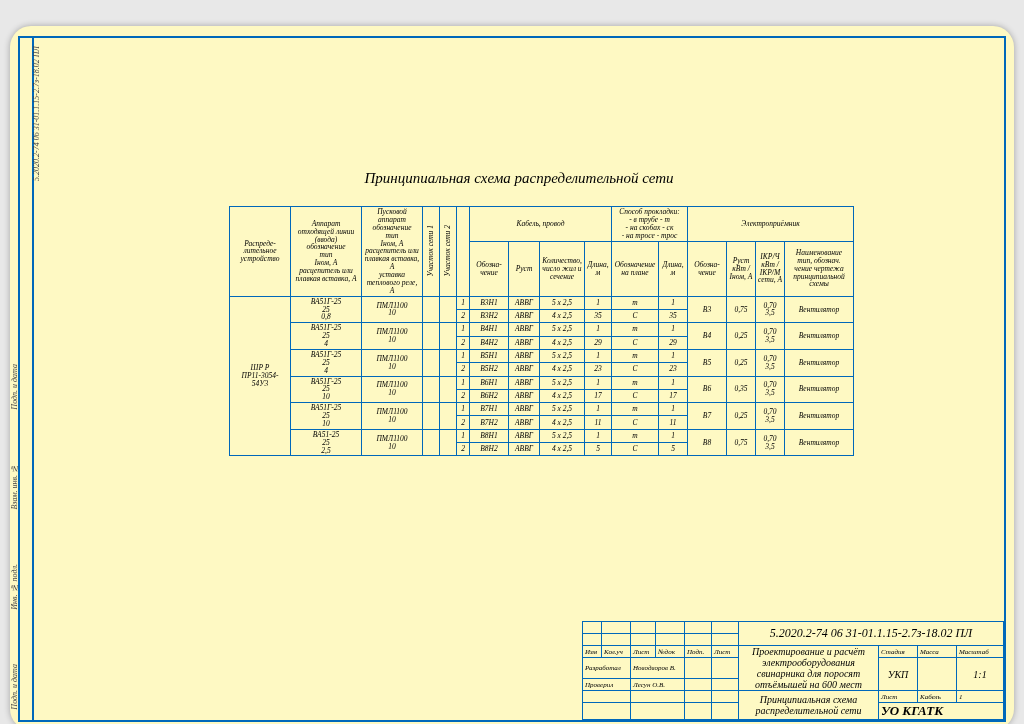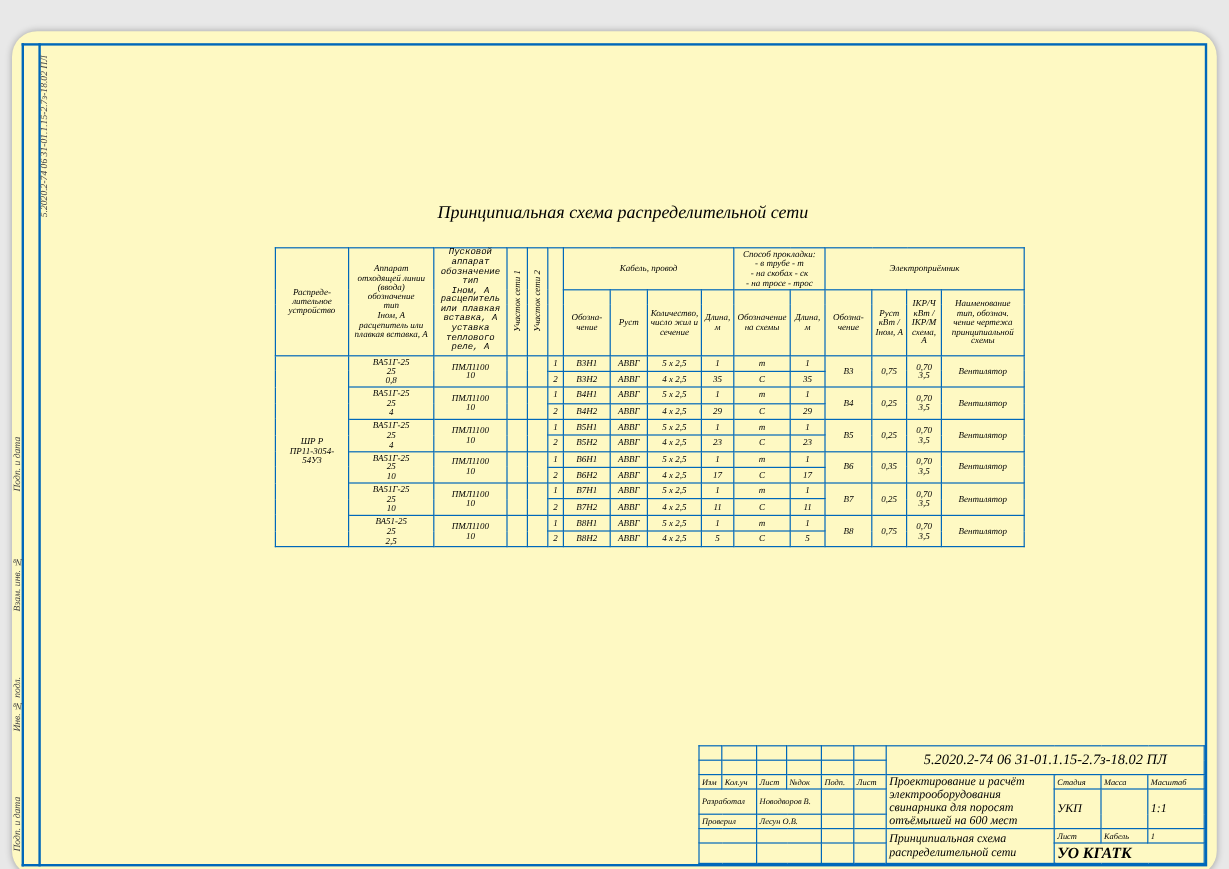--- a/index.html
+++ b/index.html
@@ -71,21 +71,21 @@
     vertical-align: middle;
     line-height: 1.05;
   }
   .main-table th {
     font-weight: normal;
   }
   .h-tall { height: 52px; }
   .h-row  { height: 12px; }
   .w-dist { width: 56px; }
   .w-app  { width: 66px; }
-  .w-pusk { width: 56px; font-family: Liberation Mono, monospace; }
+  .w-pusk { width: 56px; }
   .w-u1   { width: 12px; }
   .w-u2   { width: 12px; }
   .w-cnt  { width: 8px; }
   .w-ob   { width: 34px; }
   .w-mark { width: 26px; }
   .w-kol  { width: 40px; }
   .w-dl   { width: 22px; }
   .w-spo  { width: 42px; }
   .w-spd  { width: 24px; }
   .w-ob2  { width: 34px; }
@@ -113,20 +113,21 @@
     height: 11px;
     vertical-align: middle;
   }
   .tblock .big {
     font-size: 12px;
     text-align: center;
     height: 20px;
   }
   .tblock .med {
     font-size: 10px;
+    text-align: center;
   }
   .tblock .org {
     font-size: 13px;
     text-align: left;
     font-weight: bold;
     font-style: italic;
   }
 </style>
 </head>
 <body>
@@ -150,25 +151,25 @@
           <th rowspan="3" class="w-cnt"></th>
           <th colspan="4">Кабель, провод</th>
           <th colspan="2">Способ прокладки:<br>- в трубе - т<br>- на скобах - ск<br>- на тросе - трос</th>
           <th colspan="4">Электроприёмник</th>
         </tr>
         <tr>
           <th rowspan="2" class="w-ob">Обозна-<br>чение</th>
           <th rowspan="2" class="w-mark">Руст</th>
           <th rowspan="2" class="w-kol">Количество, число жил и сечение</th>
           <th rowspan="2" class="w-dl">Длина,<br>м</th>
-          <th rowspan="2" class="w-spo">Обозначение на схемы</th>
+          <th rowspan="2" class="w-spo">Обозначение на плане</th>
           <th rowspan="2" class="w-spd">Длина,<br>м</th>
           <th rowspan="2" class="w-ob2">Обозна-<br>чение</th>
           <th rowspan="2" class="w-r1">Руст кВт / Iном, А</th>
-          <th rowspan="2" class="w-r2">IКР/Ч кВт / IКР/М схема, А</th>
+          <th rowspan="2" class="w-r2">IКР/Ч кВт / IКР/М сети, А</th>
           <th rowspan="2" class="w-nm">Наименование<br>тип, обознач.<br>чение чертежа<br>принципиальной<br>схемы</th>
         </tr>
         <tr></tr>
       </thead>
       <tbody id="tbody">
           <tr class="h-row">
             <td rowspan="12">ШР Р<br>ПР11-3054-<br>54У3</td>
             <td rowspan="2">ВА51Г-25<br>25<br>0,8</td>
             <td rowspan="2">ПМЛ1100<br>10</td>
             <td rowspan="2"></td>

